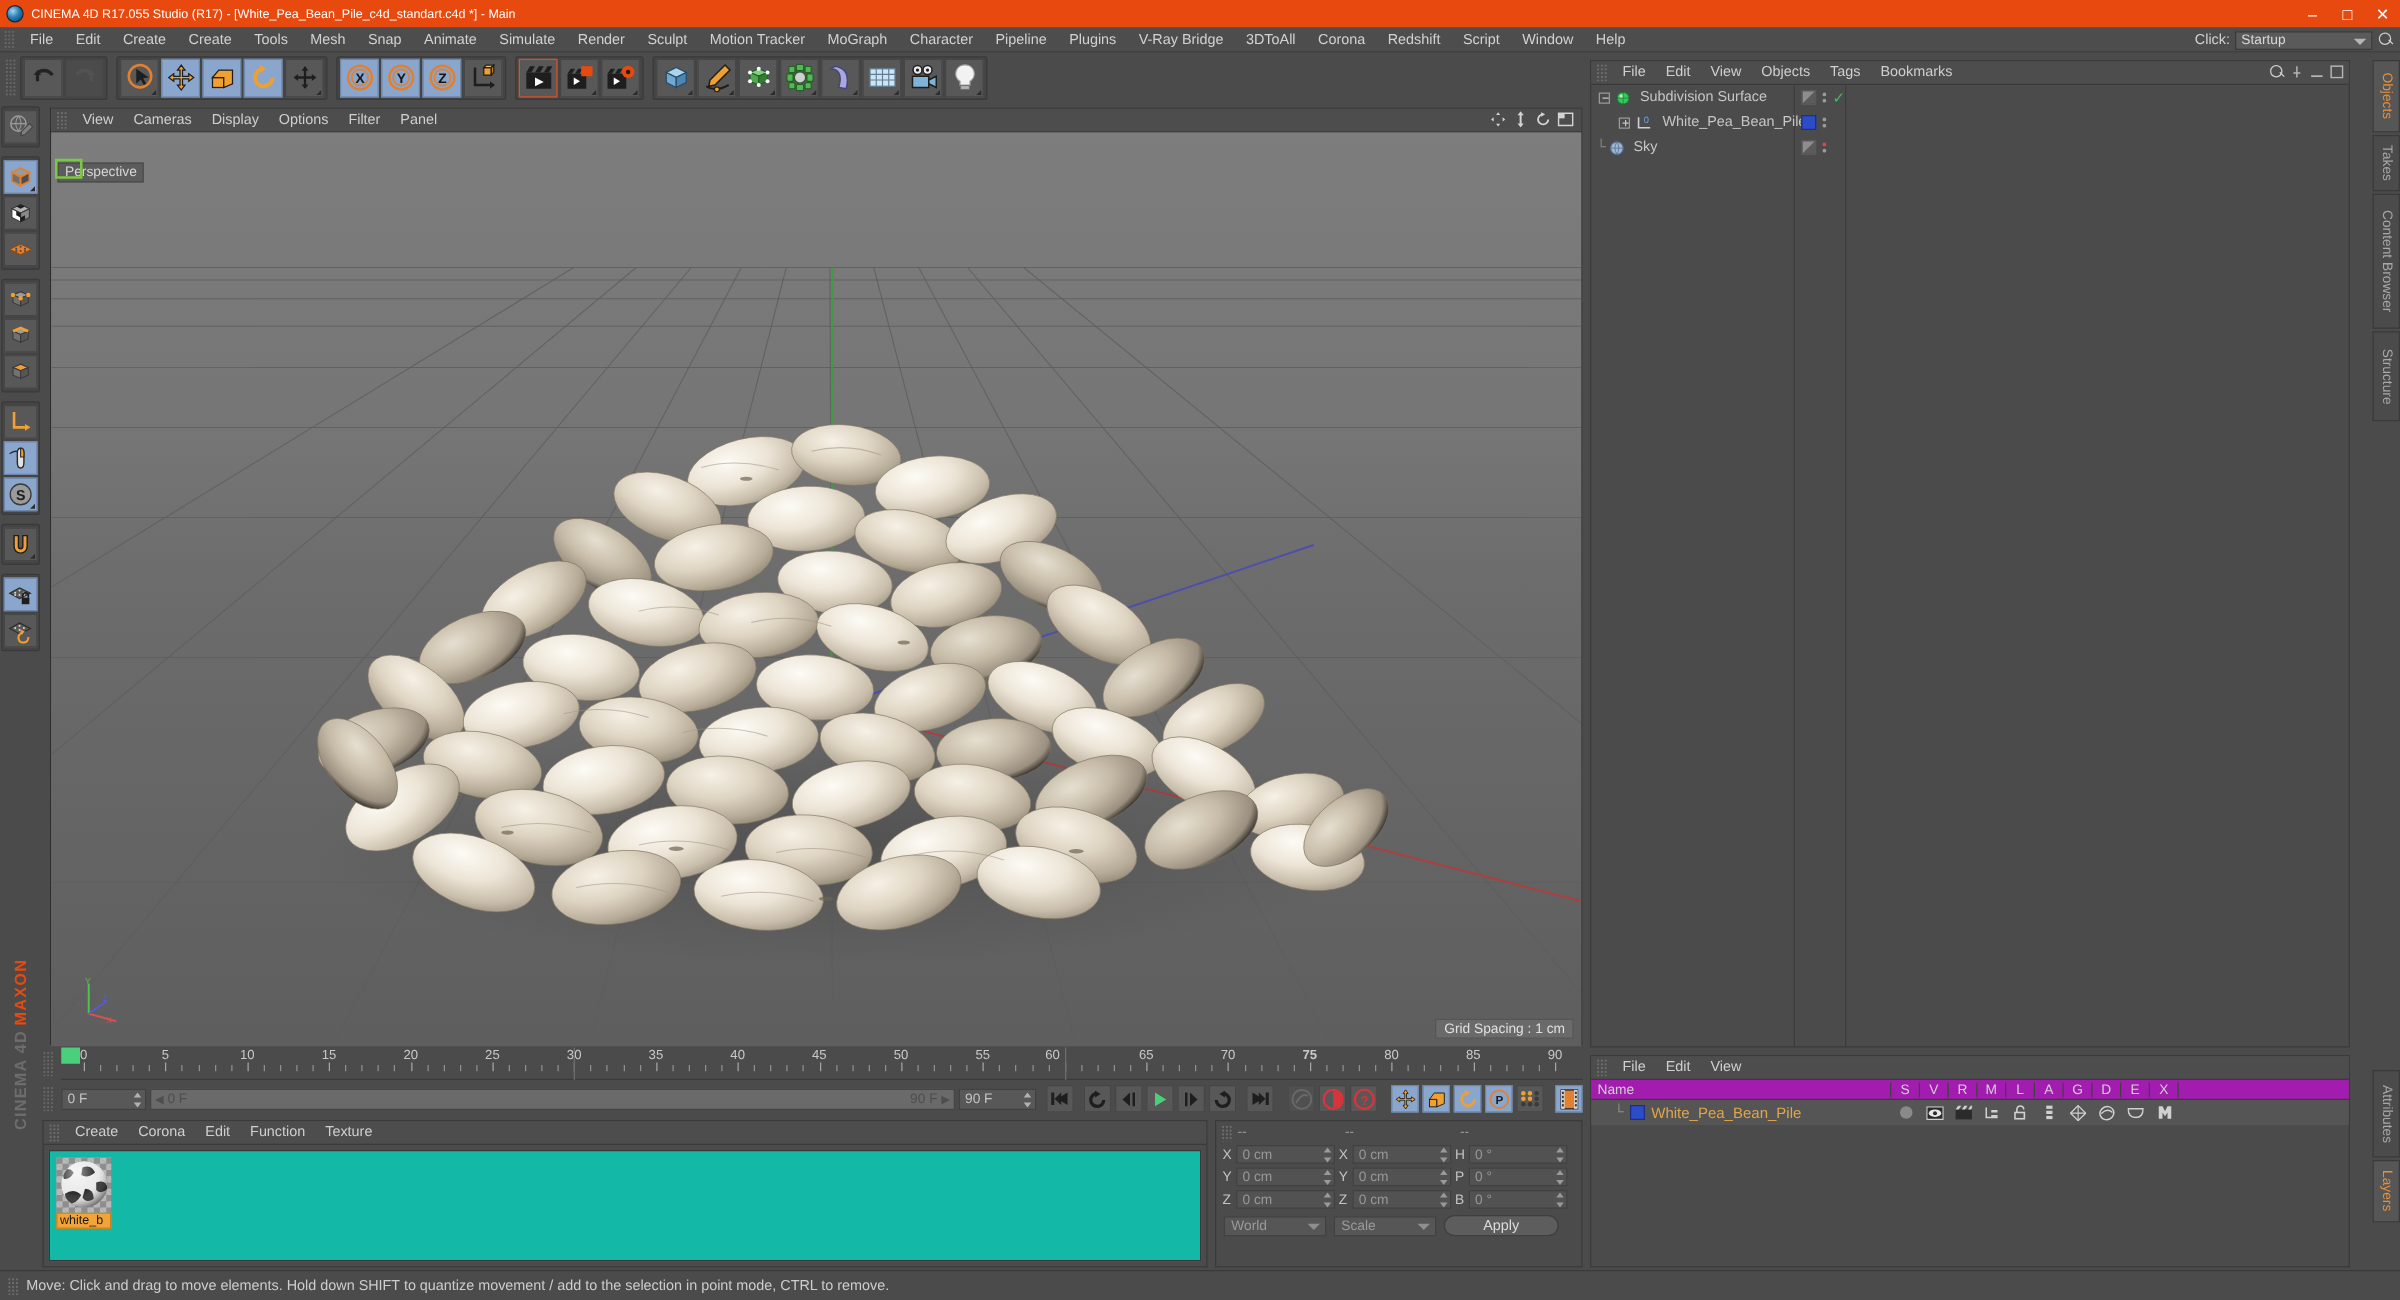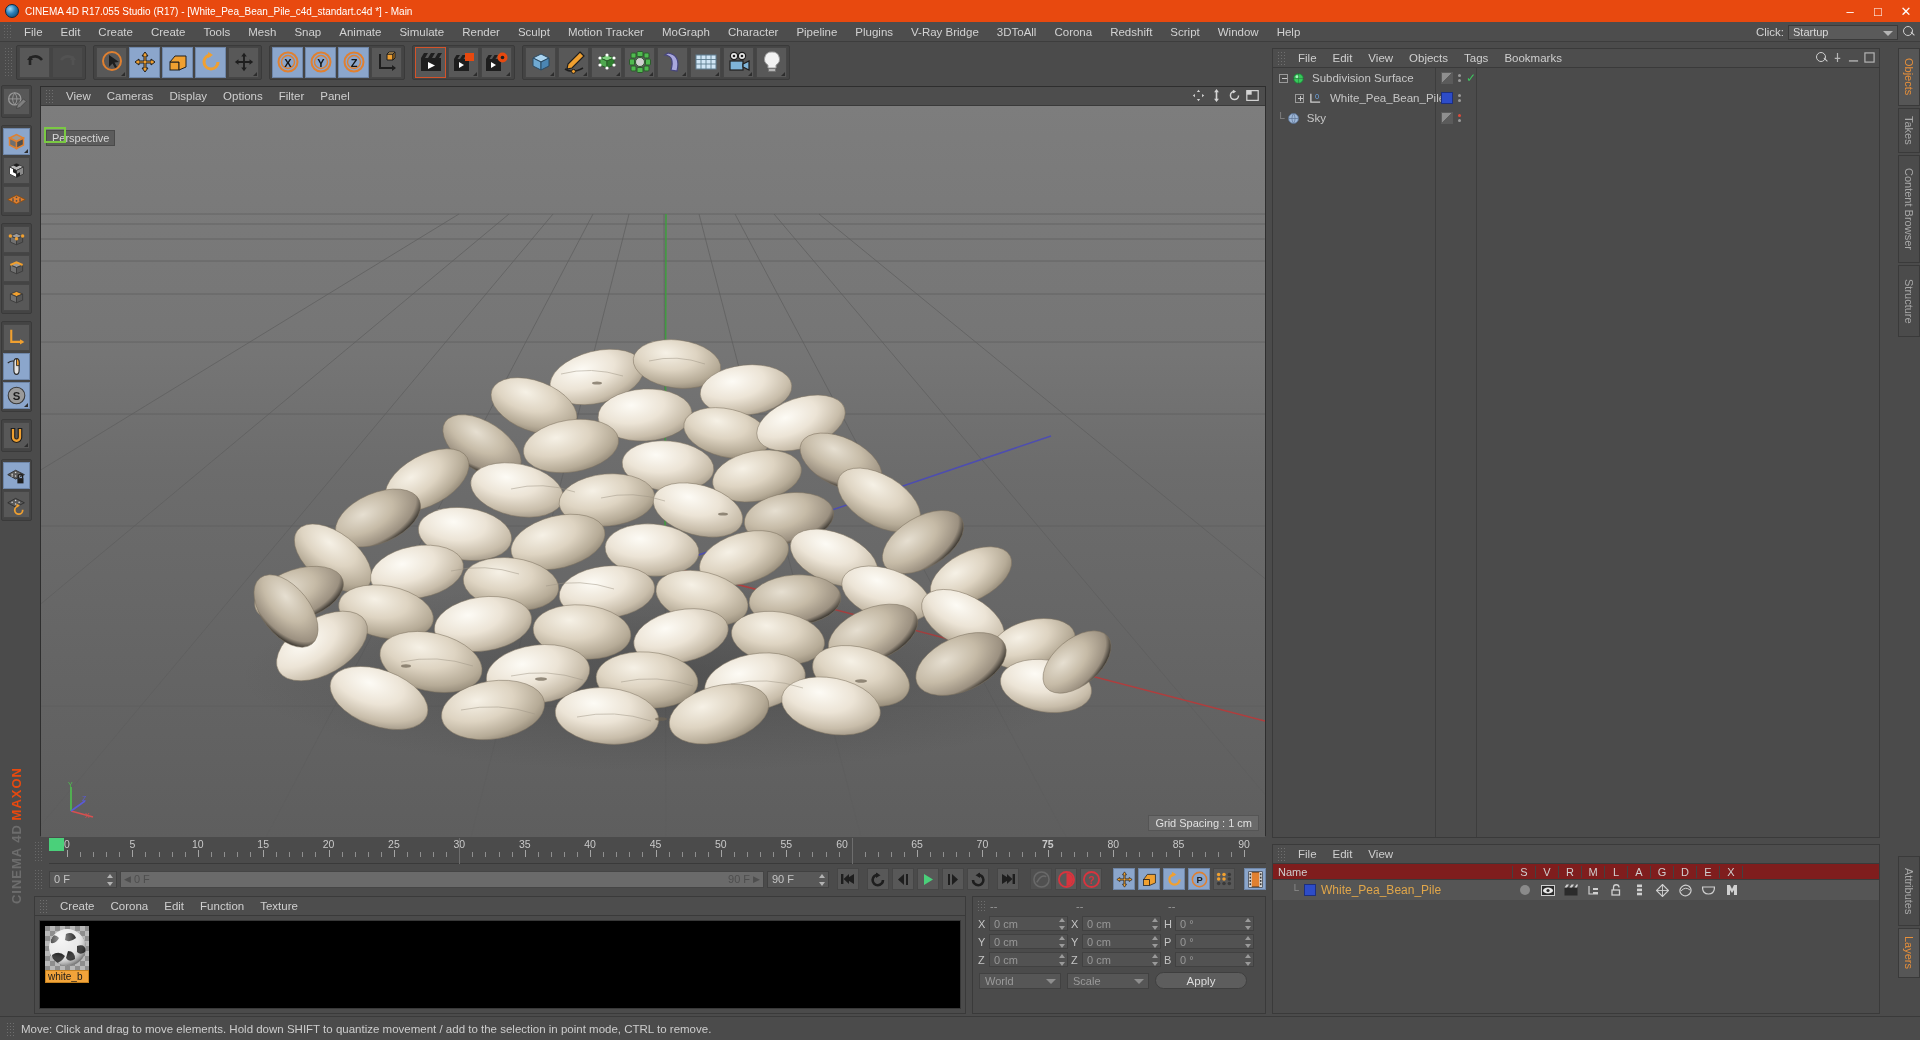--- a/index.html
+++ b/index.html
@@ -152,21 +152,21 @@
 
   
   .matmgr { position:absolute; left:34px; top:896px; width:932px; height:118px;
     background:#4b4b4b; border:1px solid #3a3a3a; }
   .panel-menu { height:19px; background:#4d4d4d; display:flex; align-items:center;
     border-bottom:1px solid #3a3a3a; }
   .panel-menu .pgrip { width:9px;height:14px;margin:0 4px;
     background-image:radial-gradient(#6f6f6f 38%, transparent 40%); background-size:3px 3px;}
   .panel-menu .pmi { padding:0 8px; font-size:11.5px; color:#cfcfcf; line-height:19px;}
   .mat-area { position:absolute; left:4px; top:23px; right:4px; bottom:4px;
-    background:#000000; border:1px solid #383838; padding:5px; }
+    background:#14b8a6; border:1px solid #383838; padding:5px; }
   .mat-item { width:44px; }
   .mat-thumb { width:44px;height:44px;
     background-image:
       linear-gradient(45deg,#b9b9b9 25%,transparent 25%,transparent 75%,#b9b9b9 75%),
       linear-gradient(45deg,#b9b9b9 25%,#8e8e8e 25%,#8e8e8e 75%,#b9b9b9 75%);
     background-size:10px 10px; background-position:0 0,5px 5px; position:relative;}
   .mat-sphere { position:absolute; left:4px; top:3px; width:37px;height:37px;border-radius:50%;
     background:radial-gradient(circle at 32% 28%, #ffffff 0%, #e8e8e8 28%, #9a9a9a 60%, #3a3a3a 100%);
     overflow:hidden;}
   .mat-name { background:#f2a43a; color:#1a1a1a; font-size:10px; text-align:left;
@@ -210,21 +210,21 @@
   .exp-box::before{content:"";position:absolute;left:1.5px;top:3.5px;width:5px;height:1px;background:#c6c6c6;}
   .exp-box.plus::after{content:"";position:absolute;left:3.5px;top:1.5px;width:1px;height:5px;background:#c6c6c6;}
   .chk-icon { width:12px;height:12px;
     background:linear-gradient(135deg,#8e8e8e 0%,#8e8e8e 48%,#5b5b5b 50%,#5b5b5b 100%);
     border:1px solid #5a5a5a;}
 
   
   .layermgr { position:absolute; left:1272px; top:844px; width:608px; height:170px;
     background:#4b4b4b; border:1px solid #3a3a3a; }
   .lay-head { position:absolute; left:0; top:19px; right:0; height:16px;
-    background:#7f1d1d; border-bottom:1px solid #3a3a3a; display:flex; align-items:center;
+    background:#a21caf; border-bottom:1px solid #3a3a3a; display:flex; align-items:center;
     font-size:11px; color:#cfcfcf;}
   .lay-head .hname { width:240px; padding-left:5px; border-right:1px solid #414141; }
   .lay-head .hcol { width:23px; text-align:center; border-right:1px solid #414141; }
   .lay-row { position:absolute; left:0; top:35px; right:0; height:20px;
     background:#555; display:flex; align-items:center; font-size:12px; }
   .lay-name { color:#e0a64a; }
   .lay-swatch { width:12px;height:12px;background:#2d4cc8;border:1px solid #1c2f80; margin:0 5px;}
 
   
   .vtabs { position:absolute; right:0; width:22px; }

